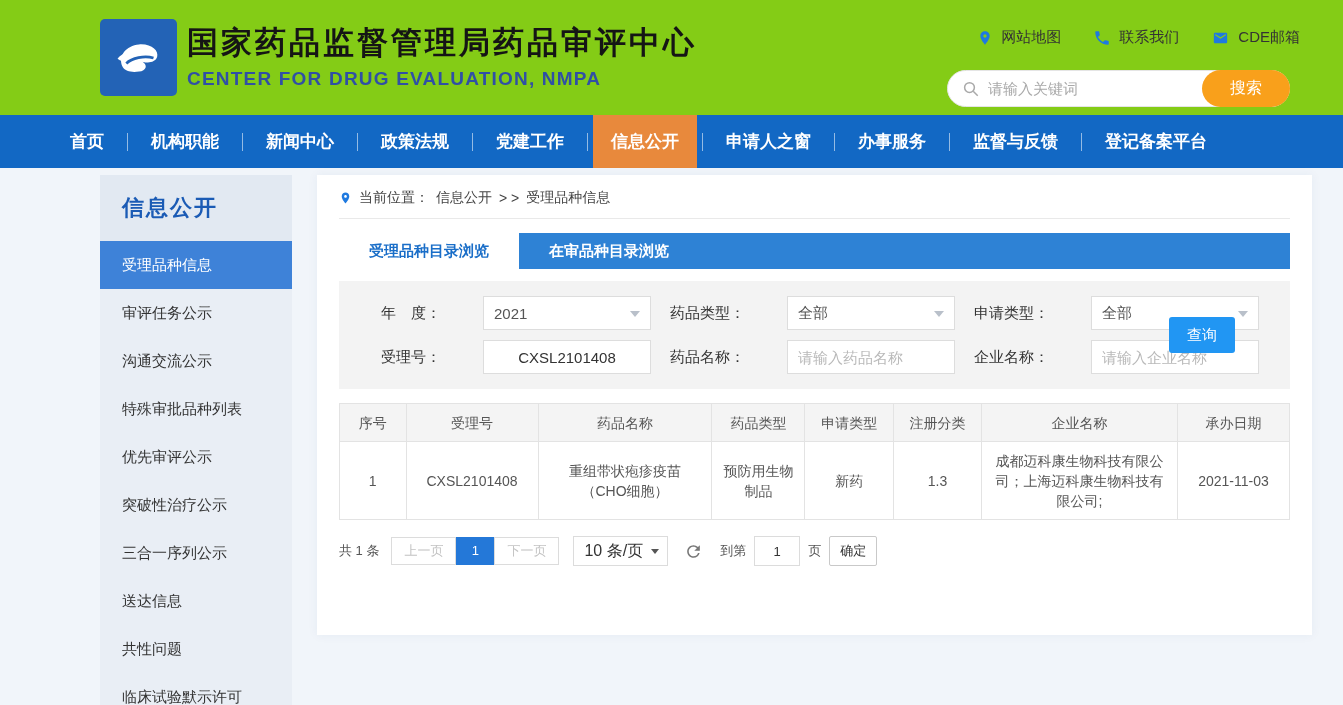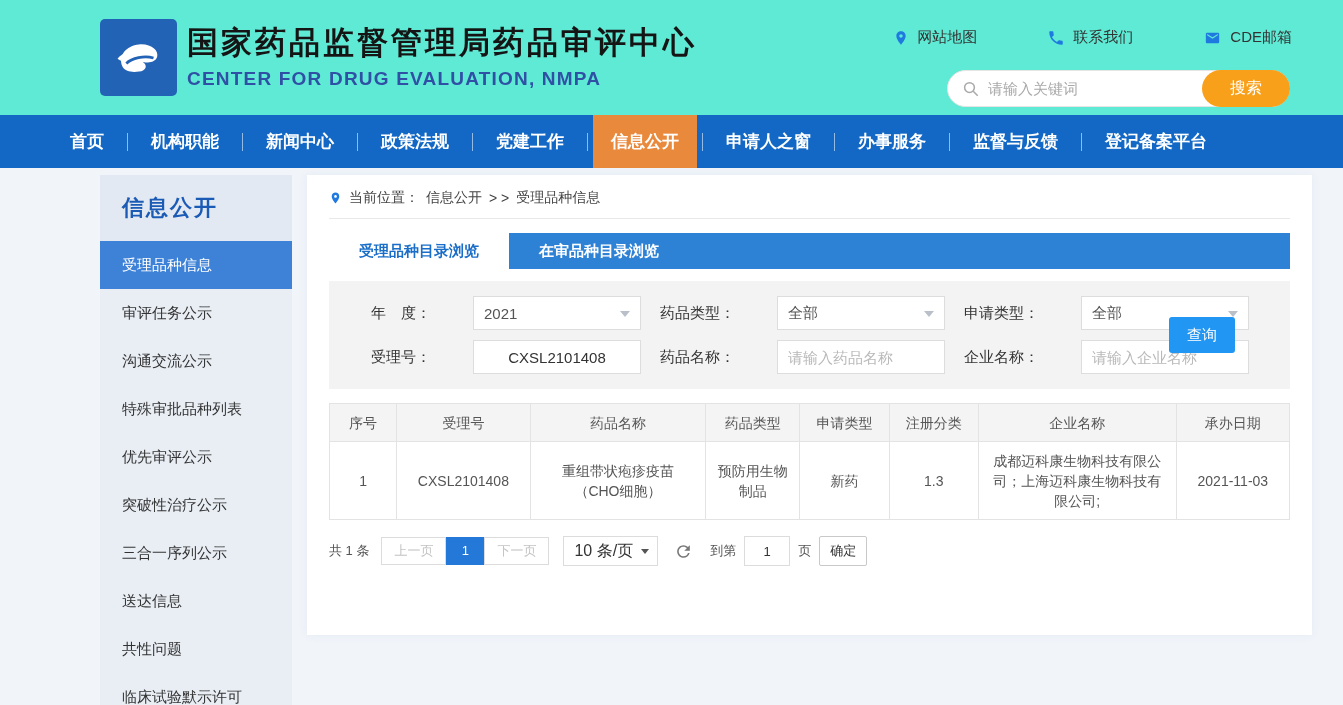--- a/index.html
+++ b/index.html
@@ -1,28 +1,28 @@
 <!DOCTYPE html>
 <html><head>
 <meta charset="utf-8">
 <style>
   * { margin:0; padding:0; box-sizing:border-box; }
   html,body { width:1343px; height:705px; overflow:hidden; background:#fff;
               font-family:"Liberation Sans", sans-serif; }
   .page { width:1343px; height:705px; position:relative; background:#fff; }
 
   
-  .header { height:115px; background:#5eead4; position:relative; }
+  .header { height:115px; background:#84cc16; position:relative; }
   .logo { position:absolute; left:100px; top:19px; width:77px; height:77px;
           background:#2363b6; border-radius:5px; display:flex; align-items:center; justify-content:center; }
   .title-wrap { position:absolute; left:187px; top:24px; }
   .site-title { font-size:31px; font-weight:700; color:#151515; letter-spacing:3px; line-height:1.2; }
   .site-subtitle { margin-top:7px; font-size:19px; font-weight:700; color:#3050a5; letter-spacing:1.2px; }
 
-  .quick-links { position:absolute; top:28px; right:51px; display:flex; gap:70px; }
+  .quick-links { position:absolute; top:28px; right:43px; display:flex; gap:32px; }
   .qlink { display:flex; align-items:center; gap:8px; font-size:15px; color:#333; cursor:pointer; }
   .qlink svg { display:block; }
 
   .search-bar { position:absolute; top:70px; right:53px; width:343px; height:37px;
                 border:1px solid #e5e5e5; border-radius:19px; background:#fff;
                 display:flex; align-items:center; padding-left:14px; }
   .search-bar input { border:none; outline:none; flex:1; font-size:15px; color:#333;
                       background:transparent; margin-left:8px; font-family:inherit; }
   .search-bar input::placeholder { color:#a9a9a9; }
   .search-btn { position:absolute; right:-1px; top:-1px; height:37px; width:88px;
@@ -38,21 +38,21 @@
 
   
   .main { height:537px; background:#f1f5fa; display:flex; padding:7px 31px 0 100px; }
 
   .sidebar { width:192px; background:#e9eef5; flex-shrink:0; }
   .side-title { height:66px; line-height:66px; padding-left:22px; background:#e2e9f2;
                 color:#1b5bb5; font-size:22px; font-weight:700; letter-spacing:2px; }
   .side-item { height:48px; line-height:48px; padding-left:22px; font-size:15px; color:#333; cursor:pointer; }
   .side-item.active { background:#3e82d8; color:#fff; }
 
-  .content { flex:1; margin-left:15px; background:#fff; height:460px;
+  .content { flex:1; margin-left:25px; background:#fff; height:460px;
              box-shadow:0 0 10px rgba(20,60,120,.06); padding:14px 22px 0; }
 
   .breadcrumb { display:flex; align-items:center; gap:7px; font-size:14px; color:#444;
                 padding-bottom:11px; border-bottom:1px solid #e9e9e9; }
 
   .tabs { margin-top:14px; height:36px; background:#2e82d5; display:flex; }
   .tab { height:36px; line-height:36px; padding:0 30px; font-size:15px; font-weight:700;
          color:#fff; cursor:pointer; }
   .tab.active { background:#fff; color:#1a6ec8; }
 

